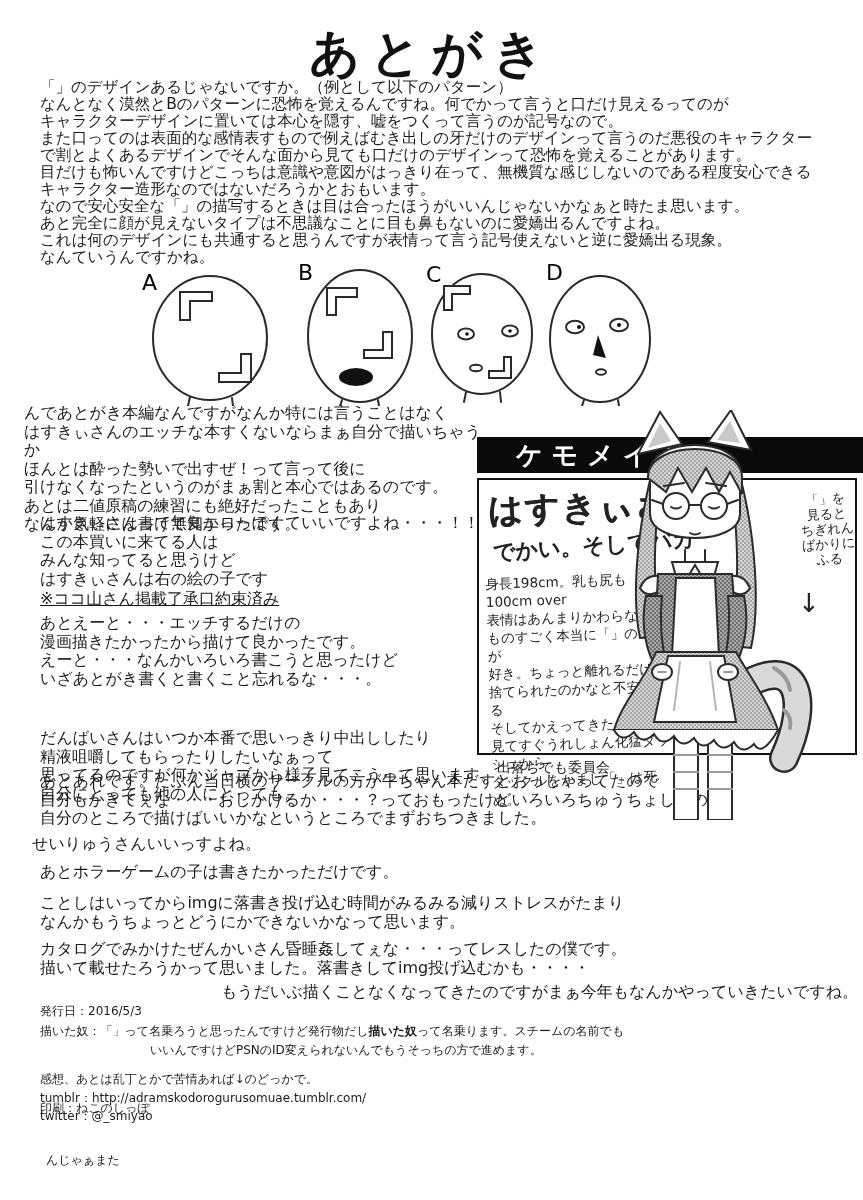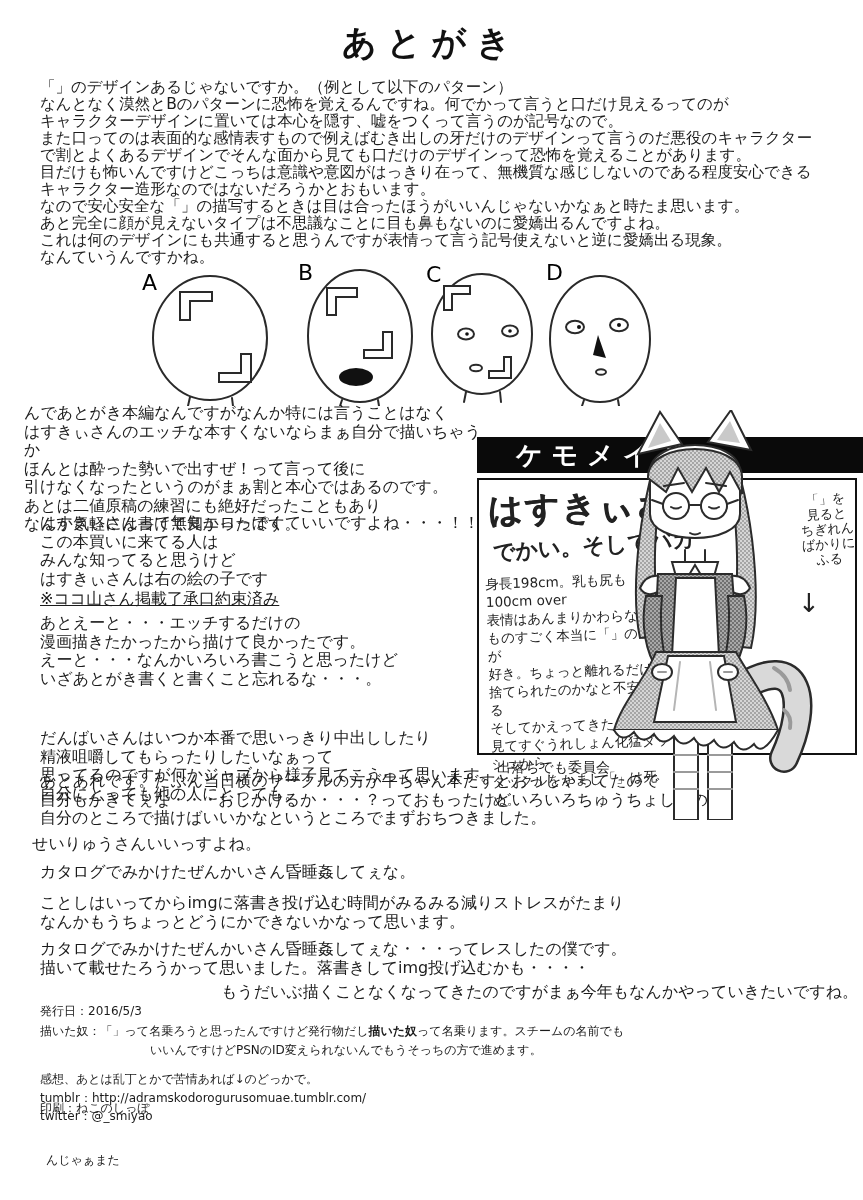--- a/index.html
+++ b/index.html
@@ -7,21 +7,21 @@
   .page {
     position:relative; width:863px; height:1200px;
     background:#ffffff; overflow:hidden; margin:0 auto;
     font-family:"DejaVu Sans","Liberation Sans",sans-serif;
     color:#1b1b1b;
   }
   .abs { position:absolute; }
   .title {
     width:863px; text-align:center; top:20px; left:0;
     font-family:"DejaVu Serif","Liberation Serif",serif;
-    font-weight:bold; font-size:34px; letter-spacing:10px; color:#111;
+    font-weight:bold; font-size:50px; letter-spacing:10px; color:#111;
   }
   .para { white-space:pre-line; font-size:16px; line-height:18.5px; }
   .intro { font-size:15.5px; line-height:17px; }
   .uline { text-decoration:underline; font-size:16px; }
   .colo  { font-size:12px; }
   .bold  { font-weight:bold; }
   
   .km-banner {
     left:477px; top:437px; width:386px; height:36px; background:#0a0a0a;
     color:#ffffff; font-weight:bold; font-size:26px; letter-spacing:9px;
@@ -117,21 +117,21 @@
 えーと・・・なんかいろいろ書こうと思ったけど
 いざあとがき書くと書くこと忘れるな・・・。</div>
   <div class="abs para" style="left:40px; top:693px; width:470px;margin-top:36px;">だんばいさんはいつか本番で思いっきり中出ししたり
 精液咀嚼してもらったりしたいなぁって
 思ってるのですが何かジャブから様子見てこうって思います。
 自分にとっても他の人にとっても。</div>
   <div class="abs para" style="left:40px; top:772px; width:810px;">あとあれです。たぶん当日横のサークルの方が牛ちゃん本だすとおっしゃってたので
 自分もかきてぇな・・・おしかけるか・・・？っておもったけどいろいろちゅうちょしたので
 自分のところで描けばいいかなというところでまずおちつきました。</div>
   <div class="abs para" style="left:32px; top:835px; width:810px;">せいりゅうさんいいっすよね。</div>
-  <div class="abs para" style="left:40px; top:863px; width:810px;">カタログでみかけたぜんかいさん昏睡姦してぇな。</div>
+  <div class="abs para" style="left:40px; top:863px; width:810px;">あとホラーゲームの子は書きたかっただけです。</div>
   <div class="abs para" style="left:40px; top:894px; width:810px;">ことしはいってからimgに落書き投げ込む時間がみるみる減りストレスがたまり
 なんかもうちょっとどうにかできないかなって思います。</div>
   <div class="abs para" style="left:40px; top:940px; width:810px;">カタログでみかけたぜんかいさん昏睡姦してぇな・・・ってレスしたの僕です。
 描いて載せたろうかって思いました。落書きしてimg投げ込むかも・・・・</div>
   <div class="abs para" style="left:48px; top:983px; width:810px;text-align:right;">もうだいぶ描くことなくなってきたのですがまぁ今年もなんかやっていきたいですね。</div>
 
   <div class="abs colo" style="left:40px; top:1003px;">発行日：2016/5/3</div>
   <div class="abs colo" style="left:40px; top:1023px; width:810px;"><span>描いた奴：「」って名乗ろうと思ったんですけど発行物だし</span><span class="bold">描いた奴</span><span>って名乗ります。スチームの名前でも</span></div>
   <div class="abs colo" style="left:150px; top:1042px; width:700px;">いいんですけどPSNのID変えられないんでもうそっちの方で進めます。</div>
   <div class="abs colo" style="left:40px; top:1071px;">感想、あとは乱丁とかで苦情あれば↓のどっかで。</div>

